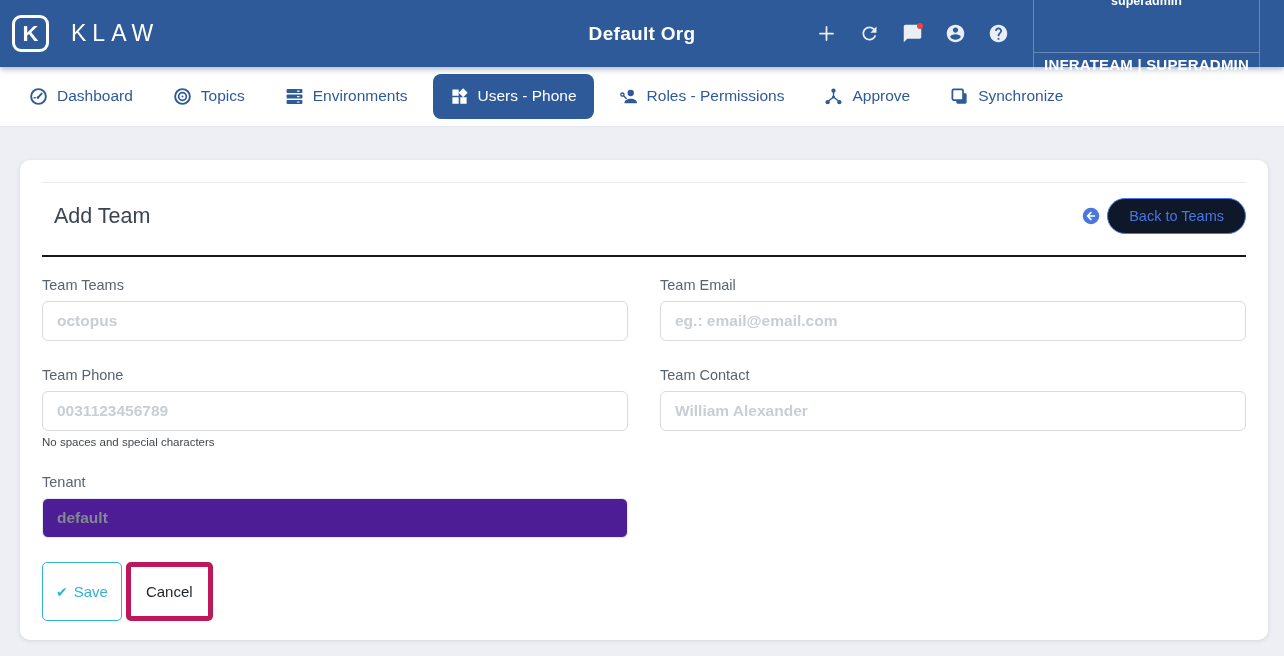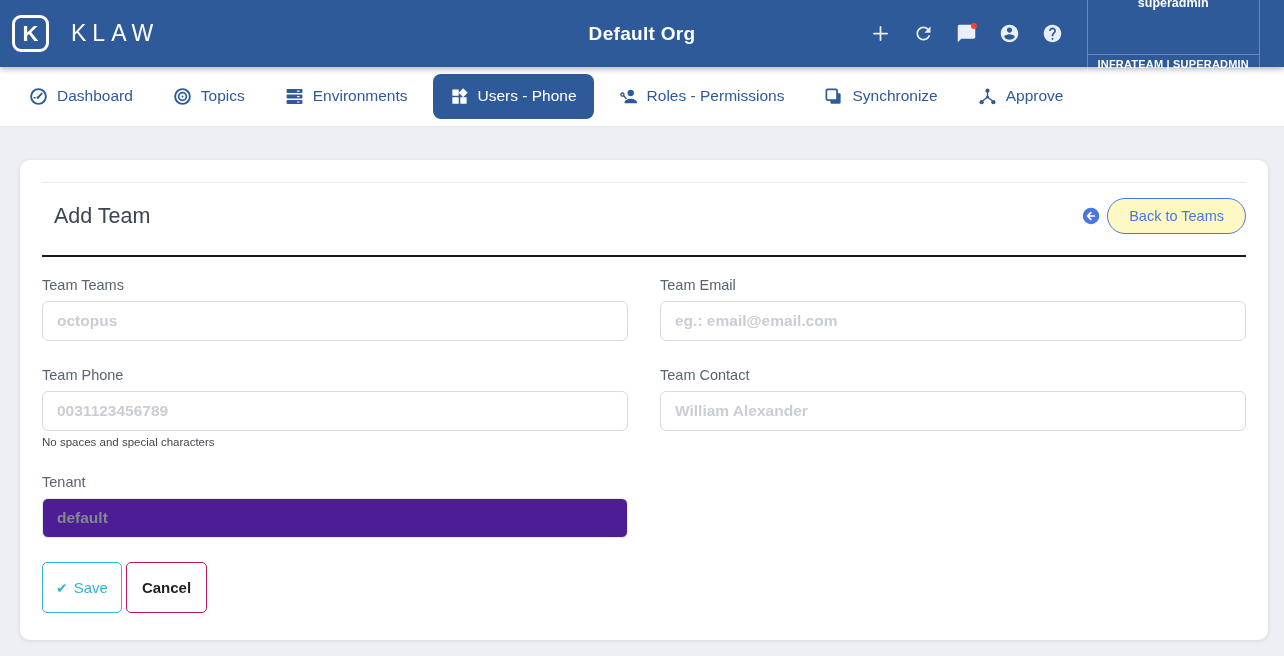--- a/index.html
+++ b/index.html
@@ -15,21 +15,21 @@
     display:flex; align-items:center; justify-content:center; flex:none; }
   .logo-word { color:#fff; font-size:23px; letter-spacing:6px; font-weight:400; margin-left:22px; }
   .header-title { position:absolute; left:50%; transform:translateX(-50%);
     color:#ffffff; font-size:19px; font-weight:600; letter-spacing:.3px; }
   .header-actions { margin-left:auto; display:flex; align-items:center; gap:22px; margin-right:24px; }
   .h-icon { width:21px; height:21px; color:#e9eef7; cursor:pointer; }
   .h-icon svg { display:block; width:100%; height:100%; }
   .user-box { border:1px solid rgba(255,255,255,.28); border-radius:4px; min-width:130px; }
   .user-box .urow { padding:3px 10px 4px; text-align:center; color:#fff;
     font-size:12.5px; font-weight:700; white-space:nowrap; }
-  .user-box .urow2 { border-top:1px solid rgba(255,255,255,.28); font-size:11px; letter-spacing:.2px;margin-top:40px; }
+  .user-box .urow2 { border-top:1px solid rgba(255,255,255,.28); font-size:15px; letter-spacing:.2px;margin-top:40px; }
 
   
   .navbar { height:60px; background:#fff; display:flex; align-items:center;
     padding:0 16px 0 14px; gap:10px; border-bottom:1px solid #e5e8ee; }
   .nav-item { display:flex; align-items:flex-start; gap:9px; padding:11px 15px;
     color:#2e5a99; font-size:15.5px; font-weight:500; border-radius:8px;
     cursor:pointer; white-space:nowrap; }
   .nav-item.active { background:#2e5a99; color:#fff; padding:13px 17px; }
   .nav-icon { width:19px; height:19px; flex:none; }
   .nav-icon svg { display:block; width:100%; height:100%; }
@@ -38,41 +38,41 @@
   .page { background:#edeff4; height:480px; padding:33px 16px 16px 20px; }
   .card { background:#fff; border-radius:10px; height:480px;
     box-shadow:0 1px 4px rgba(30,40,60,.12); padding:22px 22px 0; }
   .card-rule { border-top:1px solid #e9ebef; }
   .card-head { display:flex; align-items:center; justify-content:space-between;
     padding:15px 0 21px 12px; }
   .card-title { font-size:21.5px; color:#3b4450; font-weight:500; }
   .back-wrap { display:flex; align-items:center; gap:7px; }
   .back-circle { width:18px; height:18px; color:#4a77dd; cursor:pointer; }
   .back-circle svg { display:block; width:100%; height:100%; }
-  .back-pill { border:1px solid #4a77dd; color:#4a77dd; background:#fef9c3;
+  .back-pill { border:1px solid #4a77dd; color:#4a77dd; background:#0f172a;
     border-radius:19px; padding:9px 21px; font-size:14.5px;
     font-family:"Liberation Sans", sans-serif; cursor:pointer; }
   .dark-rule { border-top:2px solid #17191c; }
 
   .form-grid { display:grid; grid-template-columns:1fr 1fr; column-gap:32px;
     row-gap:26px; margin-top:20px; }
   .field label { display:block; font-size:14.5px; color:#5a6470; margin-bottom:8px; }
   .field input { width:100%; height:40px; border:1px solid #d8dbdf; border-radius:6px;
     padding:0 14px; font-size:15.5px; color:#495057; background:#fff;
     font-family:"Liberation Sans", sans-serif; outline:none;font-weight:bold; }
   .field input::placeholder { color:#c9ced4; }
   .field input:disabled { background:#4c1d95; border-color:#e5e8ec; color:#82898f; }
   .helper { font-size:11.5px; color:#42474e; margin-top:5px; }
 
   .btn-row { display:flex; gap:4px; margin-top:24px; }
   .btn { font-family:"Liberation Sans", sans-serif; font-size:15px; cursor:pointer;
     background:#fff; border-radius:5px; padding:8px 13px; display:flex;
     align-items:center; gap:6px; }
   .btn-save { border:1px solid #33b3d4; color:#33b3d4; }
-  .btn-cancel { border:1px solid #be185d; color:#1e2227; padding:16px 15px;font-weight:bold; }
+  .btn-cancel { border:5px solid #be185d; color:#1e2227; padding:16px 15px; }
   .check-glyph { font-size:14px; }
 </style>
 </head>
 <body>
 
 <div class="header">
   <div class="logo-mark">K</div>
   <div class="logo-word">KLAW</div>
 
   <div class="header-title">Default Org</div>
@@ -166,39 +166,39 @@
         <path d="M6.8 20.5c0-3.6 3.6-5.7 8-5.7s8 2.1 8 5.7z"></path>
         <circle cx="4.3" cy="9.6" r="2" fill="none" stroke="currentColor" stroke-width="1.7"></circle>
         <path d="M5.8 11.1l3.3 3.4" stroke="currentColor" stroke-width="1.8" stroke-linecap="round"></path>
         </svg>
     </span>
     <span>Roles - Permissions</span>
   </div>
 
   <div class="nav-item">
     <span class="nav-icon">
-      <svg viewBox="0 0 24 24">
-        <rect x="8" y="8" width="13" height="13" rx="1.6" fill="currentColor"></rect>
-        <rect x="3" y="3" width="13.5" height="13.5" rx="1.6" fill="#fff" stroke="currentColor" stroke-width="2.2"></rect>
-        </svg>
-    </span>
-    <span>Synchronize</span>
-  </div>
-
-  <div class="nav-item">
-    <span class="nav-icon">
       <svg viewBox="0 0 24 24" fill="currentColor">
         <path d="M12 12.5V6M12 12.5l-6.2 5.3M12 12.5l6.2 5.3" fill="none" stroke="currentColor" stroke-width="1.7"></path>
         <circle cx="12" cy="4.6" r="2.7"></circle>
         <circle cx="4.6" cy="19.2" r="2.7"></circle>
         <circle cx="19.4" cy="19.2" r="2.7"></circle>
         <circle cx="12" cy="12.7" r="1.9"></circle>
         </svg>
     </span>
     <span>Approve</span>
+  </div>
+
+  <div class="nav-item">
+    <span class="nav-icon">
+      <svg viewBox="0 0 24 24">
+        <rect x="8" y="8" width="13" height="13" rx="1.6" fill="currentColor"></rect>
+        <rect x="3" y="3" width="13.5" height="13.5" rx="1.6" fill="#fff" stroke="currentColor" stroke-width="2.2"></rect>
+        </svg>
+    </span>
+    <span>Synchronize</span>
   </div>
 </div>
 
 <div class="page">
   <div class="card">
     <div class="card-rule"></div>
 
     <div class="card-head">
       <div class="card-title">Add Team</div>
       <div class="back-wrap">

